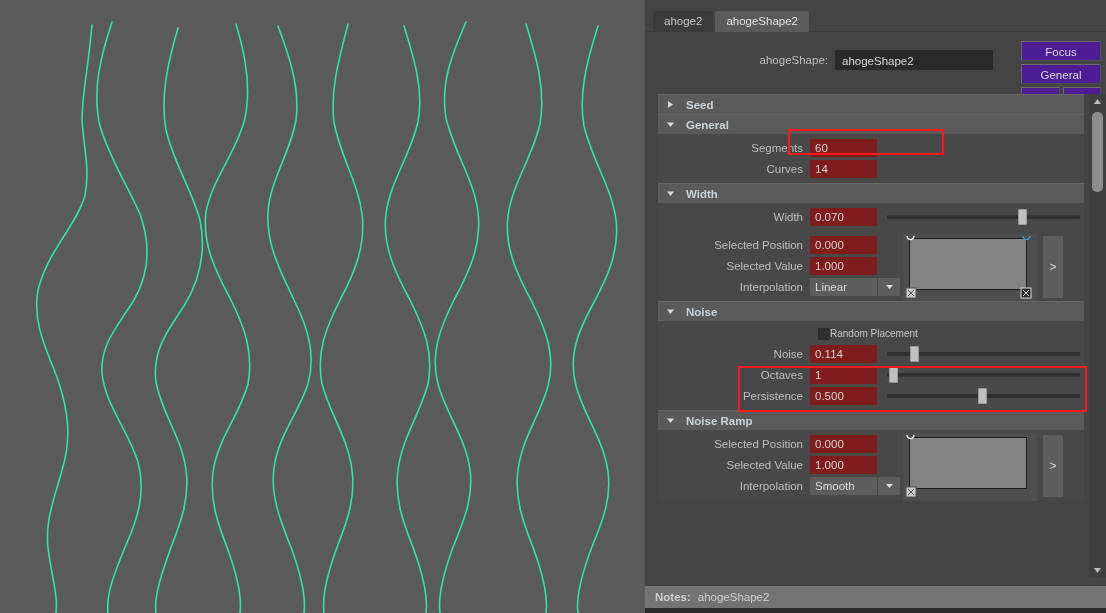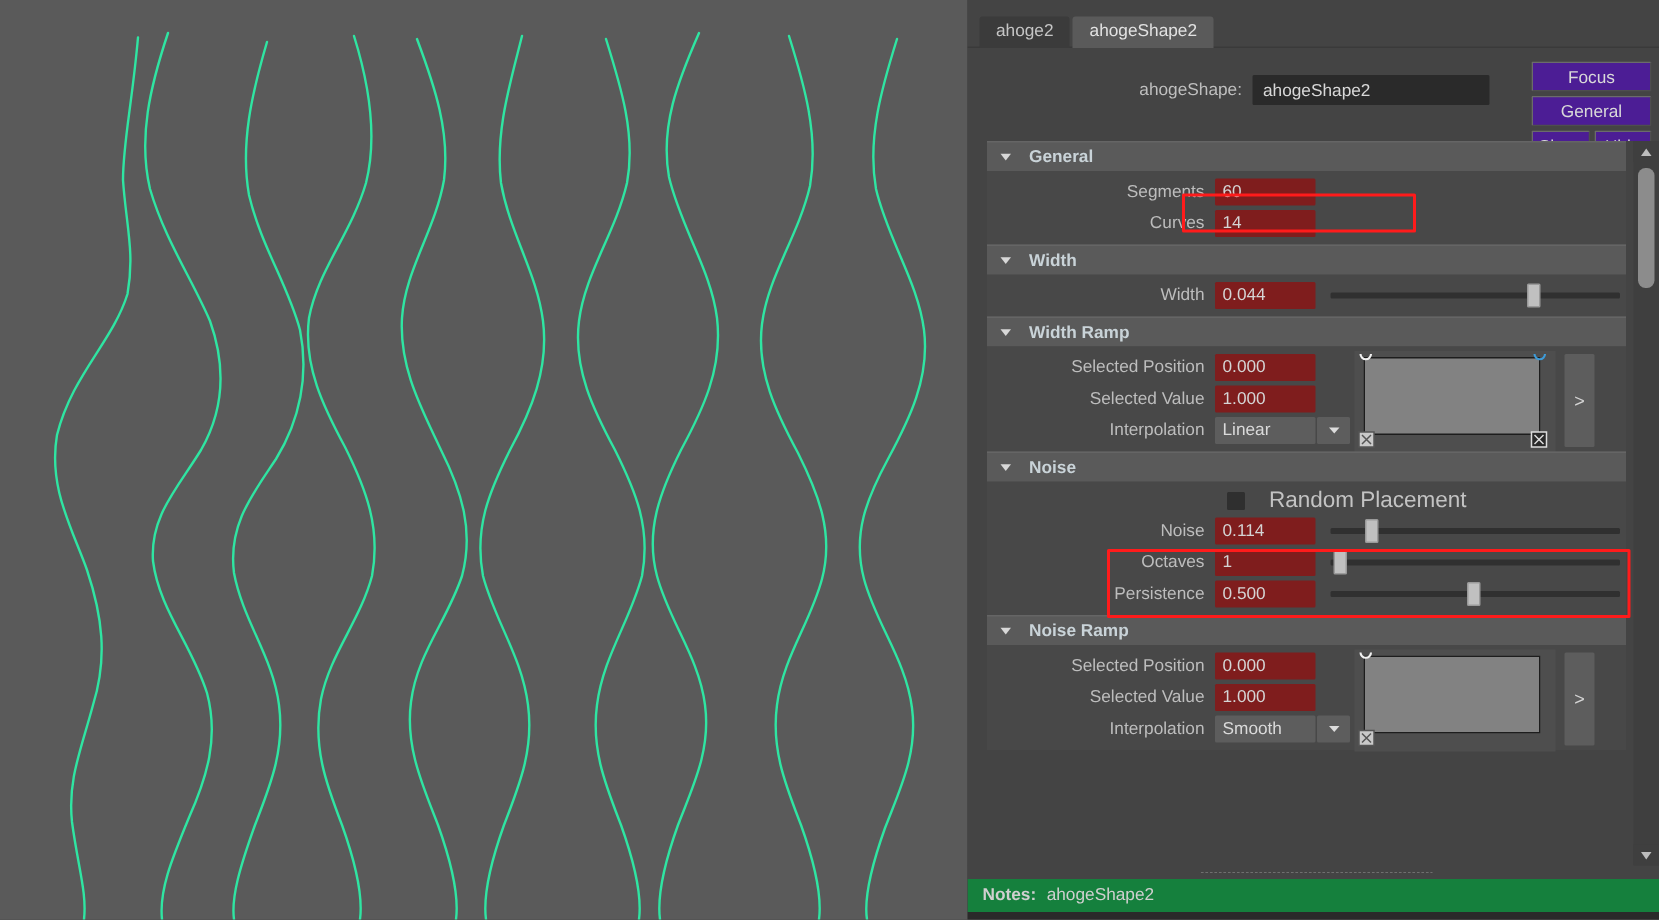--- a/index.html
+++ b/index.html
@@ -133,21 +133,21 @@
     position:absolute;right:-23px;top:0;width:22px;height:18px;
     background:#5d5d5d;border-radius:1px;
     display:flex;align-items:center;justify-content:center;
   }
   
   .cbrow{height:19px;display:flex;align-items:center;}
   .cbbox{
     width:12px;height:12px;background:#2f2f2f;border-radius:1px;
     margin-left:160px;
   }
-  .cblabel{margin-left:16px;color:#c3c3c3;font-size:15px;}
+  .cblabel{margin-left:0;color:#c3c3c3;font-size:10px;}
 
   
   .rampwrap{position:absolute;left:245px;top:3px;width:180px;height:64px;}
   .rampbox{
     position:absolute;left:6px;top:4px;width:118px;height:52px;
     background:#828282;border:1.5px solid #1d1d1d;box-sizing:border-box;
   }
   .rampholder{
     position:absolute;left:0;top:0;width:134px;height:68px;background:#4e4e4e;
   }
@@ -183,21 +183,21 @@
   
   .notesgrip{
     height:9px;position:relative;background:#444444;
   }
   .notesgrip .dots{
     position:absolute;left:155px;top:4px;width:155px;height:1px;
     background-image:radial-gradient(#8a8a8a 40%, transparent 41%);
     background-size:3px 3px;
   }
   .notesbar{
-    height:22px;display:flex;align-items:center;background:#15803d;
+    height:22px;display:flex;align-items:center;background:#737373;
     padding-left:10px;box-sizing:border-box;
   }
   .notesbar .nlab{color:#cfcfcf;font-size:11.5px;font-weight:bold;margin-right:7px;}
   .notesbar .nval{color:#cfcfcf;font-size:11.5px;}
   .notesfield{height:5px;background:#2a2a2a;margin:0 0 0 0;}
 </style>
 </head>
 <body>
 
 <div id="app">
@@ -246,20 +246,28 @@
         <div class="btnrow">
           <div class="btn">Show</div>
           <div class="btn">Hide</div>
         </div>
       </div>
     </div>
 
     <div class="aebody">
       <div class="scrollinner">
 
+        <div class="sect">
+          <span class="arrow">
+            <svg width="9" height="9" viewBox="0 0 9 9">
+                <path d="M2,1 L7,4.5 L2,8 Z" fill="#d8d8d8"></path>
+              </svg>
+          </span>
+          <span class="sname">Seed</span>
+        </div>
 
         <div class="sect">
           <span class="arrow">
             <svg width="9" height="9" viewBox="0 0 9 9">
                 <path d="M1,2.5 L8,2.5 L4.5,7 Z" fill="#d8d8d8"></path>
               </svg>
           </span>
           <span class="sname">General</span>
         </div>
         <div class="rows">
@@ -277,36 +285,28 @@
           <span class="arrow">
             <svg width="9" height="9" viewBox="0 0 9 9">
                 <path d="M1,2.5 L8,2.5 L4.5,7 Z" fill="#d8d8d8"></path>
               </svg>
           </span>
           <span class="sname">Width</span>
         </div>
         <div class="rows">
           <div class="row">
             <div class="lab">Width</div>
-            <div class="fld">0.044</div>
+            <div class="fld">0.070</div>
             <div class="slider">
               <div class="track"></div>
               <div class="knob" style="left:68%;"></div>
             </div>
           </div>
         </div>
 
-        <div class="sect">
-          <span class="arrow">
-            <svg width="9" height="9" viewBox="0 0 9 9">
-                <path d="M1,2.5 L8,2.5 L4.5,7 Z" fill="#d8d8d8"></path>
-              </svg>
-          </span>
-          <span class="sname">Width Ramp</span>
-        </div>
         <div class="rows" style="position:relative;height:70px;">
           <div class="row">
             <div class="lab">Selected Position</div>
             <div class="fld">0.000</div>
           </div>
           <div class="row">
             <div class="lab">Selected Value</div>
             <div class="fld">1.000</div>
           </div>
           <div class="row">

